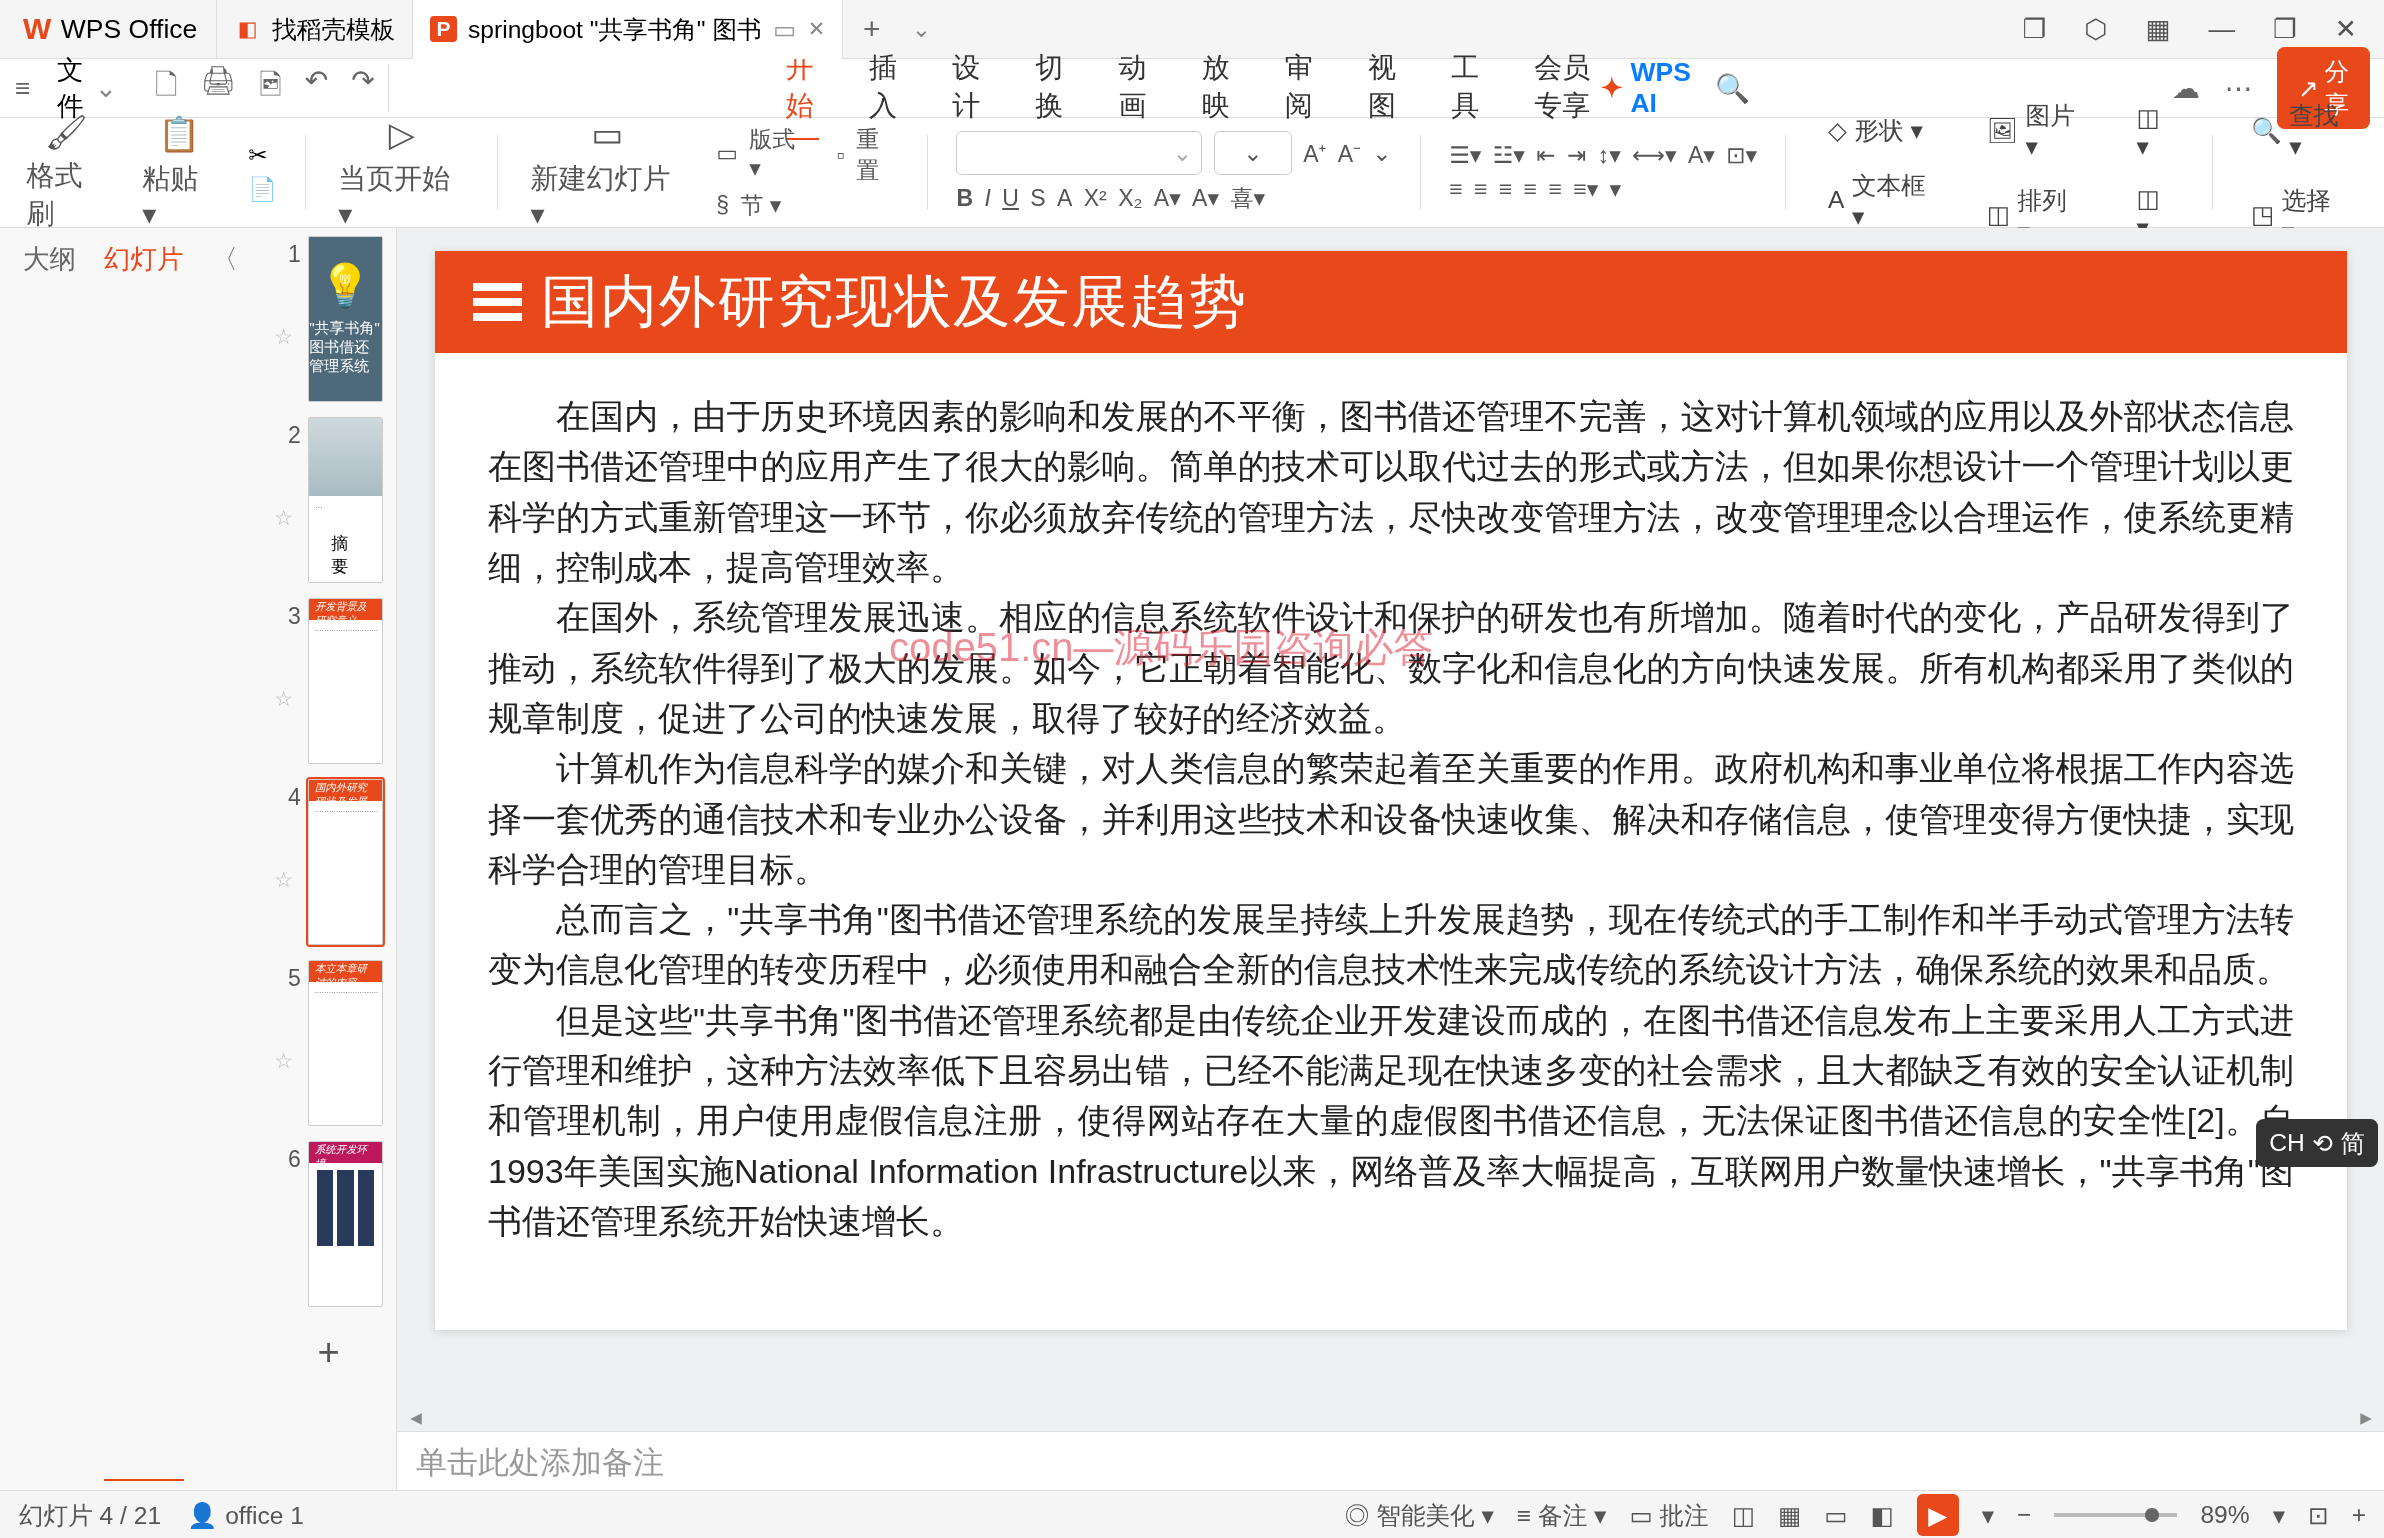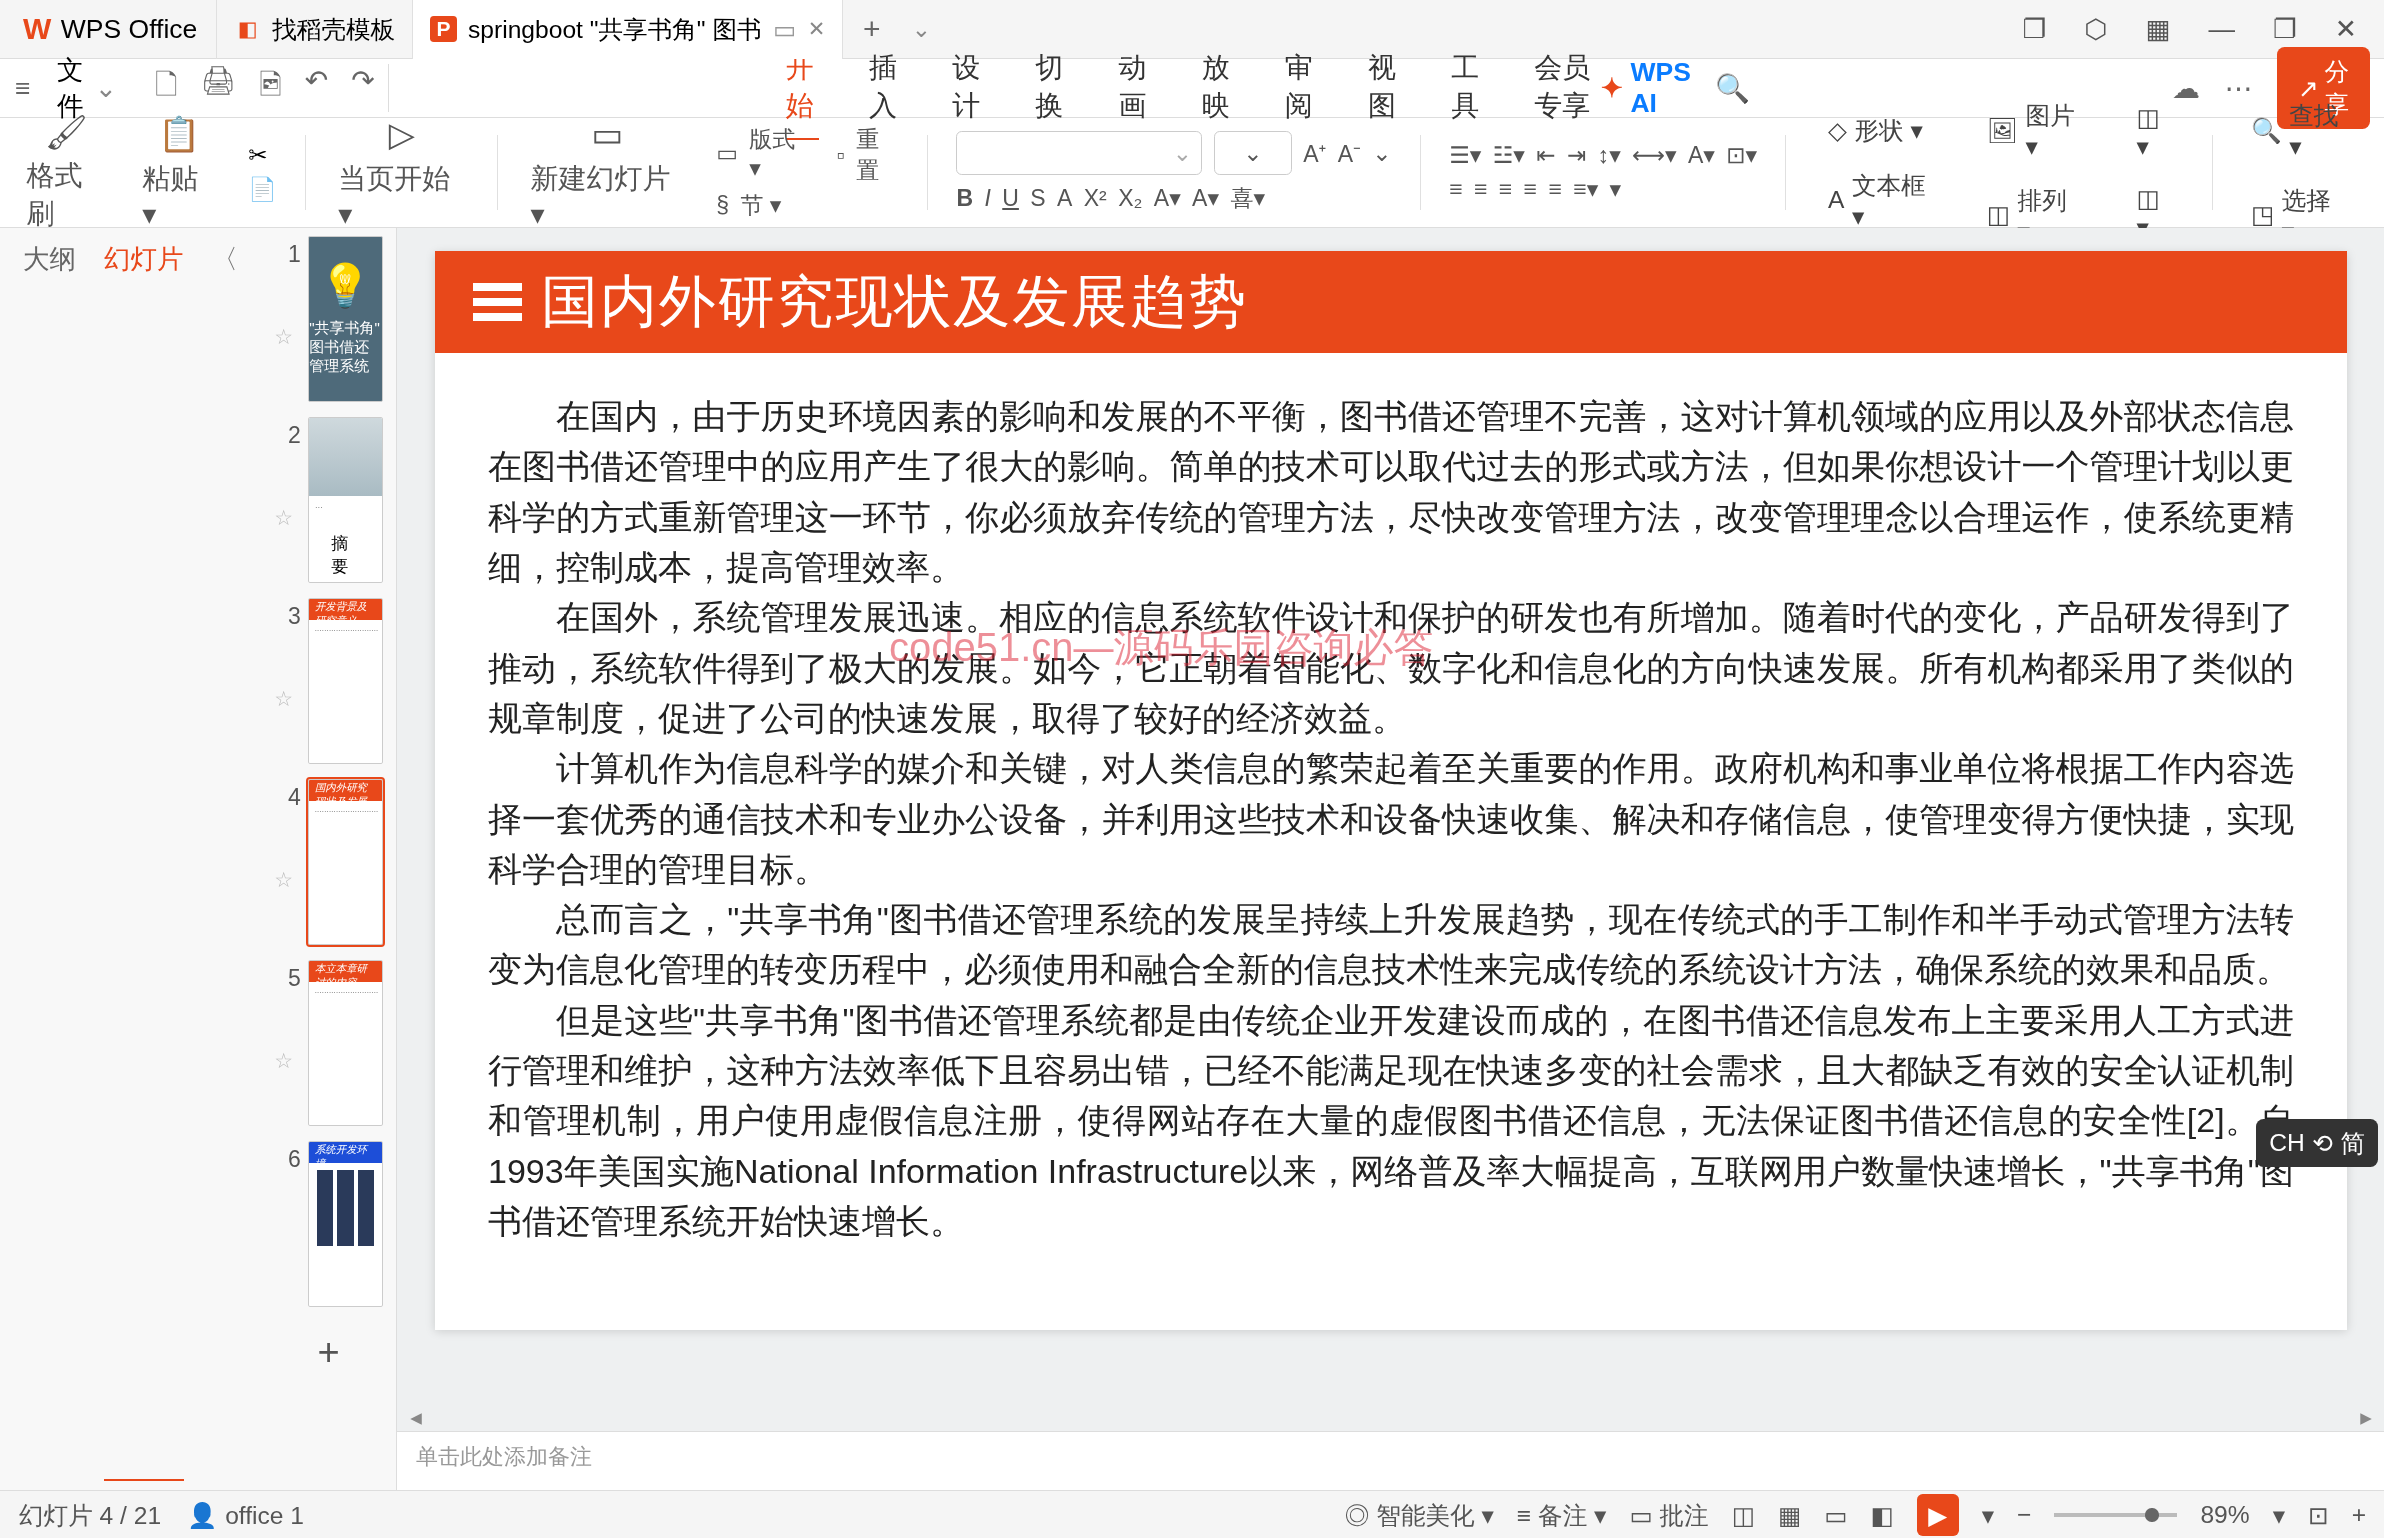--- a/index.html
+++ b/index.html
@@ -57,37 +57,37 @@
 .thumb.active { outline:2.8px solid #e8481a;}
 .thumb-title-slide { background:#4e6a7a; color:#fff; display:flex; flex-direction:column; align-items:center; justify-content:center; font-size:15px;}
 .thumb-title-slide .bulb { font-size:42px; margin-bottom:9.5px;}
 .thumb-abstract { display:flex; flex-direction:column;}
 .thumb-abstract .img { height:78px; background:linear-gradient(#cfd9dd,#a9bbc3);}
 .thumb-abstract .txt { flex:1; padding:3.8px 5.7px; font-size:9.5px; color:#888;}
 .thumb-abstract .cap { text-align:center; font-size:17px; letter-spacing:11.4px; padding:3.8px 0;}
 .thumb-content { display:flex; flex-direction:column;font-style:italic;}
 .thumb-content .hdr { height:21px; background:#e8481a; color:#fff; font-size:10.4px; padding:1.9px 5.7px;}
 .thumb-content .bdy { flex:1; font-size:8.5px; color:#888; padding:3.8px 5.7px; line-height:1.2;}
-.thumb-env .hdr{ height:21px; background:#1d4ed8;}
+.thumb-env .hdr{ height:21px; background:#be185d;}
 .thumb-env .imgs{ display:flex; gap:3.8px; padding:7.6px;}
 .thumb-env .imgs div{ flex:1; height:76px; background:#2a3a5a;}
 .add-slide { text-align:center; font-size:38px; color:#555; padding:9.5px 0;}
 
 .editor { flex:1; display:flex; flex-direction:column; background:#eef0f1;}
 .canvas-wrap { flex:1; padding:23px 13.2px 3.8px 13.2px; overflow:auto;}
 .slide-canvas { width:1912px; height:1079px; background:#fff; box-shadow:0 1.9px 9.5px rgba(0,0,0,0.15); margin:0 auto;}
 .slide-header { background:#e8481a; color:#fff; height:102px; display:flex; align-items:center; padding:0 38px; gap:19px;}
 .slide-header .bars { display:flex; flex-direction:column; gap:7.6px;}
 .slide-header .bars span { width:49px; height:7.6px; background:#fff;}
 .slide-header .title { font-size:57px; font-weight:500; letter-spacing:1.9px;}
 .slide-body { padding:38px 53px; font-size:34px; line-height:1.48; color:#222; text-align:justify; position:relative;}
 .slide-body p { margin-bottom:0; text-indent:2em;}
 .watermark { position:absolute; top:265px; left:454px; color:#d23; font-size:40px; opacity:0.5; pointer-events:none;}
 .hscroll { height:26.5px; display:flex; align-items:center; padding:0 13.2px; color:#888; background:#eef0f1;}
-.notes { height:59px; background:#fff; border-top:0.9px solid #ddd; padding:9.5px 19px; color:#999; font-size:22px;}
+.notes { height:59px; background:#fff; border-top:0.9px solid #ddd; padding:9.5px 19px; color:#999; font-size:31px;}
 
 
 .statusbar { height:49px; background:#f5f5f5; border-top:0.9px solid #ddd; display:flex; align-items:center; padding:0 19px; font-size:24.6px; color:#555; gap:26.5px;}
 .statusbar .right { margin-left:auto; display:flex; align-items:center; gap:23px;}
 .play-orange { width:42px; height:42px; background:#e8481a; border-radius:5.7px; color:#fff; display:flex; align-items:center; justify-content:center;}
 .ime-badge { position:fixed; right:5.7px; top:1119px; background:#333; color:#fff; padding:7.6px 13.2px; border-radius:7.6px; font-size:24.6px; display:flex; align-items:center; gap:7.6px;}
 .zoom-slider { width:123px; height:3.8px; background:#bbb; position:relative;}
 .zoom-slider .knob { width:13.2px; height:13.2px; background:#666; border-radius:50%; position:absolute; top:-4.7px; left:91px;}
 </style>
 </head>

